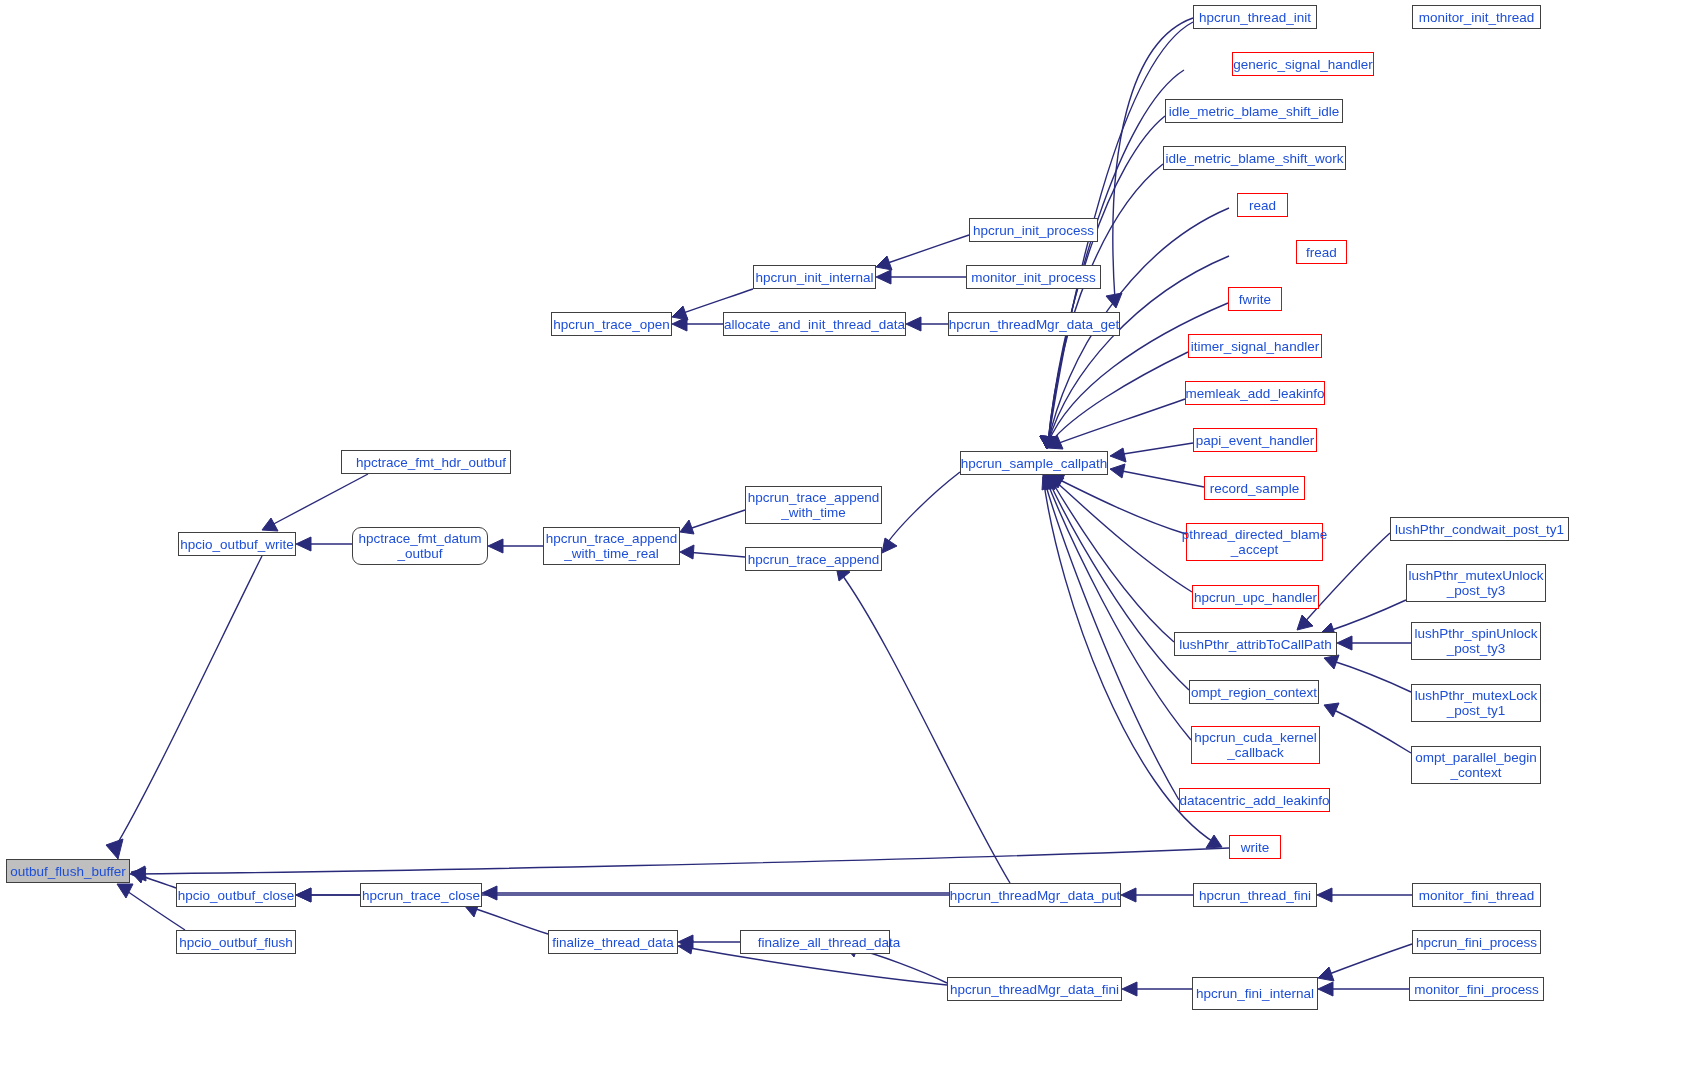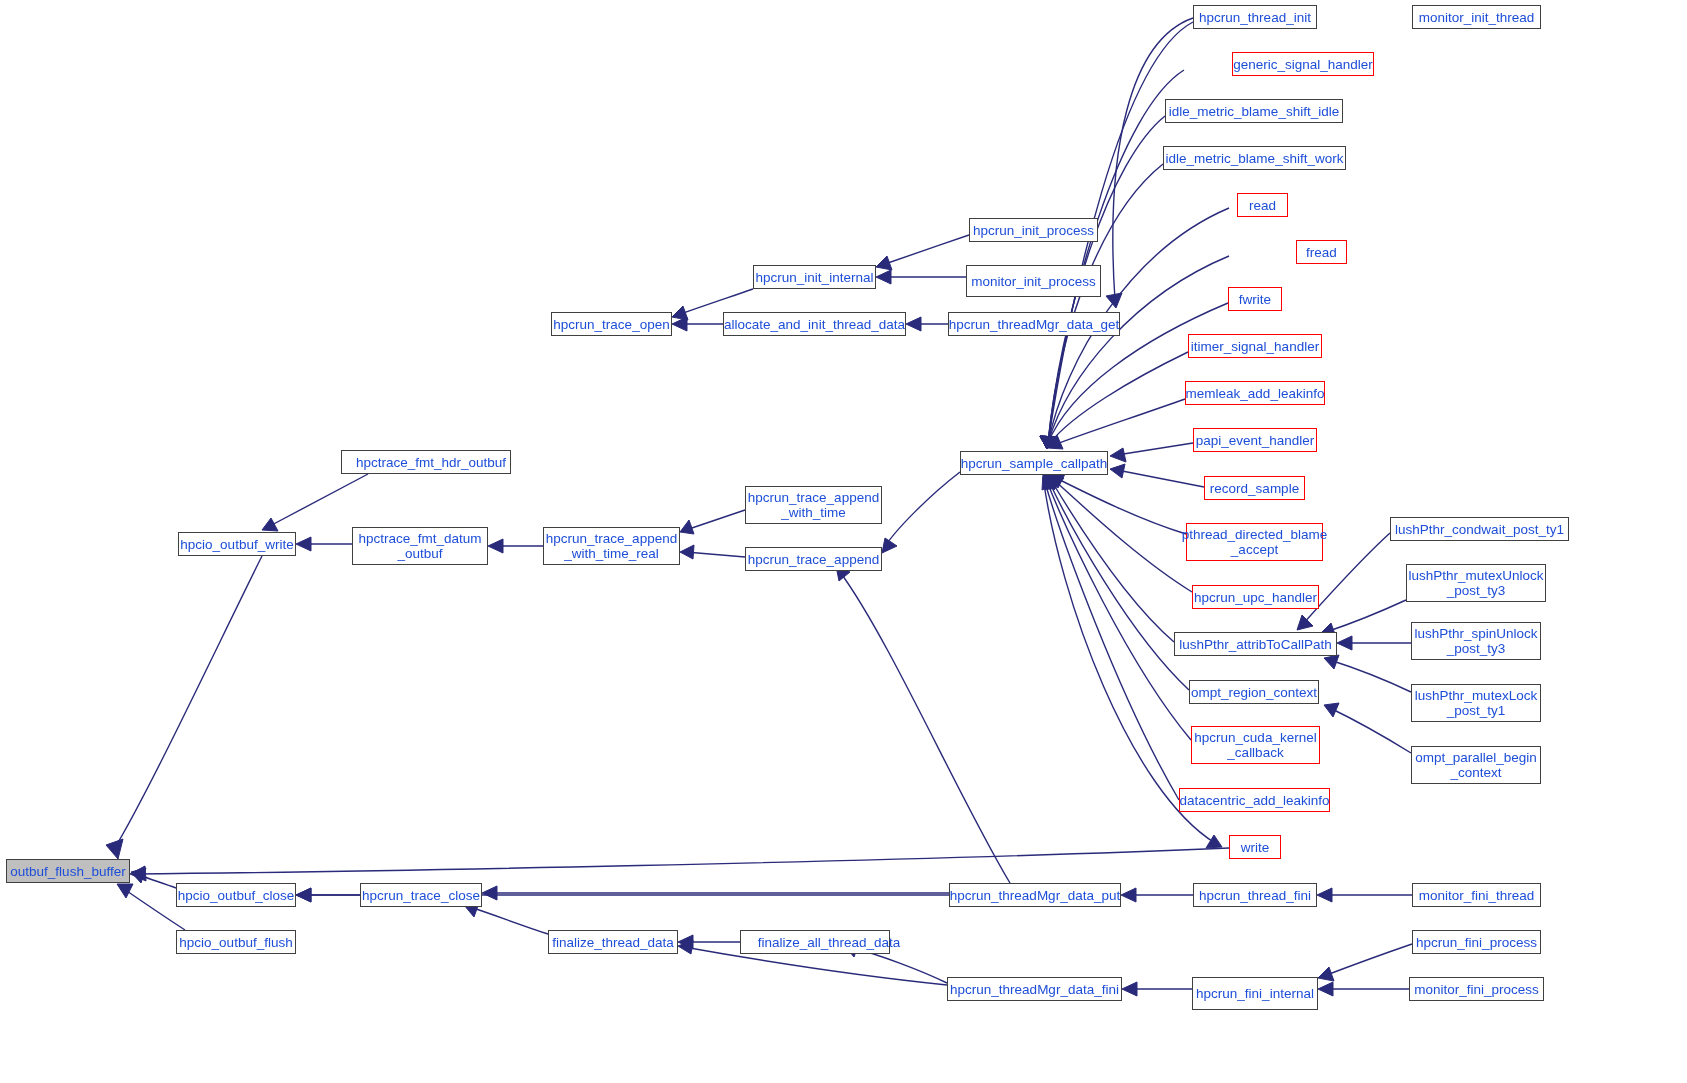--- a/index.html
+++ b/index.html
@@ -153,34 +153,34 @@
       <polygon points="1122,989 1137,982 1137,996" fill="#2a2a7a" stroke="#2a2a7a" stroke-width="1"></polygon>
       <path d="M 1412,944 C 1380,955 1345,968 1324,976" fill="none" stroke="#2a2a7a" stroke-width="1.4"></path>
       <polygon points="1318,978 1329,967 1334,981" fill="#2a2a7a" stroke="#2a2a7a" stroke-width="1"></polygon>
       <path d="M 1409,989 L 1324,989" fill="none" stroke="#2a2a7a" stroke-width="1.4"></path>
       <polygon points="1318,989 1333,982 1333,996" fill="#2a2a7a" stroke="#2a2a7a" stroke-width="1"></polygon>
     </svg>
 <div class="node focus" style="left: 6px; top: 859px; width: 124px; height: 24px;">outbuf_flush_buffer</div>
     <div class="node" style="left: 176px; top: 883px; width: 120px; height: 24px;">hpcio_outbuf_close</div>
     <div class="node" style="left: 176px; top: 930px; width: 120px; height: 24px;">hpcio_outbuf_flush</div>
     <div class="node" style="left: 178px; top: 532px; width: 118px; height: 24px;">hpcio_outbuf_write</div>
-    <div class="node" style="left: 352px; top: 527px; width: 136px; height: 38px;">hpctrace_fmt_datum
+    <div class="node" style="left: 352px; top: 527px; width: 136px; height: 38px; border-radius: 9px;">hpctrace_fmt_datum
 _outbuf</div>
     <div class="node" style="left: 341px; top: 450px; width: 170px; height: 24px; padding-left: 10px;">hpctrace_fmt_hdr_outbuf</div>
     <div class="node" style="left: 543px; top: 527px; width: 137px; height: 38px;">hpcrun_trace_append
 _with_time_real</div>
     <div class="node" style="left: 745px; top: 486px; width: 137px; height: 38px;">hpcrun_trace_append
 _with_time</div>
     <div class="node" style="left: 745px; top: 547px; width: 137px; height: 24px;">hpcrun_trace_append</div>
     <div class="node" style="left: 551px; top: 312px; width: 121px; height: 24px;">hpcrun_trace_open</div>
     <div class="node" style="left: 723px; top: 312px; width: 183px; height: 24px;">allocate_and_init_thread_data</div>
     <div class="node" style="left: 948px; top: 312px; width: 172px; height: 24px;">hpcrun_threadMgr_data_get</div>
     <div class="node" style="left: 753px; top: 265px; width: 123px; height: 24px;">hpcrun_init_internal</div>
     <div class="node" style="left: 969px; top: 218px; width: 129px; height: 24px;">hpcrun_init_process</div>
-    <div class="node" style="left: 966px; top: 265px; width: 135px; height: 32px;">monitor_init_process</div>
+    <div class="node" style="left: 966px; top: 265px; width: 135px; height: 24px;">monitor_init_process</div>
     <div class="node" style="left: 960px; top: 451px; width: 148px; height: 24px;">hpcrun_sample_callpath</div>
     <div class="node" style="left: 1193px; top: 5px; width: 124px; height: 24px;">hpcrun_thread_init</div>
     <div class="node" style="left: 1412px; top: 5px; width: 129px; height: 24px;">monitor_init_thread</div>
     <div class="node red" style="left: 1184px; top: 52px; width: 142px; height: 24px; margin-left: 48px;">generic_signal_handler</div>
     <div class="node" style="left: 1165px; top: 99px; width: 178px; height: 24px;">idle_metric_blame_shift_idle</div>
     <div class="node" style="left: 1163px; top: 146px; width: 183px; height: 24px;">idle_metric_blame_shift_work</div>
     <div class="node red" style="left: 1229px; top: 193px; width: 51px; height: 24px; margin-left: 8px;">read</div>
     <div class="node red" style="left: 1296px; top: 240px; width: 51px; height: 24px;">fread</div>
     <div class="node red" style="left: 1228px; top: 287px; width: 54px; height: 24px;">fwrite</div>
     <div class="node red" style="left: 1188px; top: 334px; width: 134px; height: 24px;">itimer_signal_handler</div>

